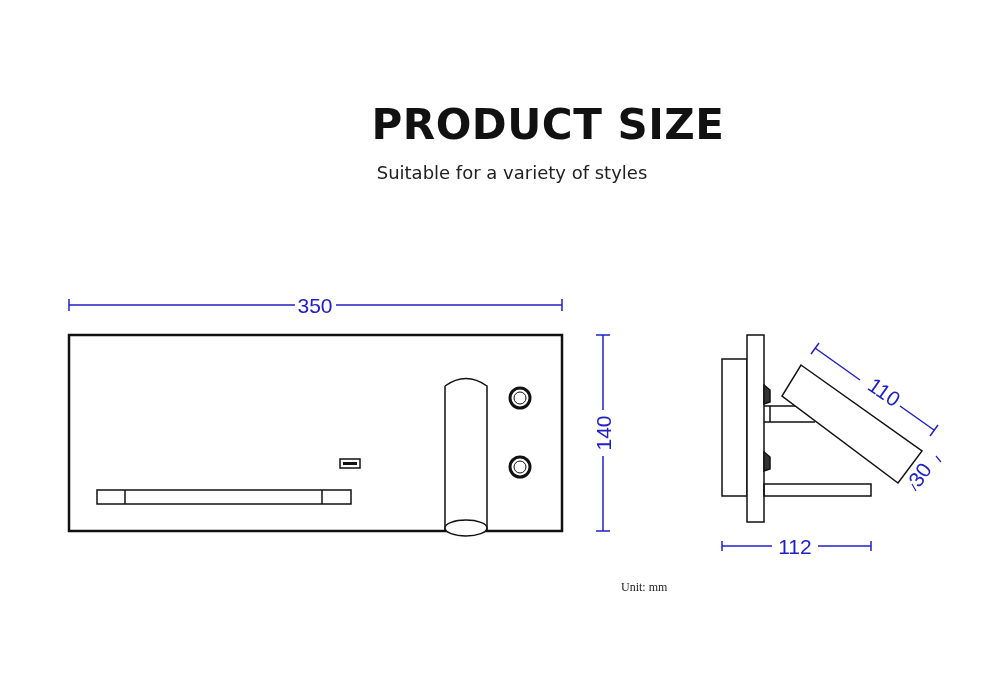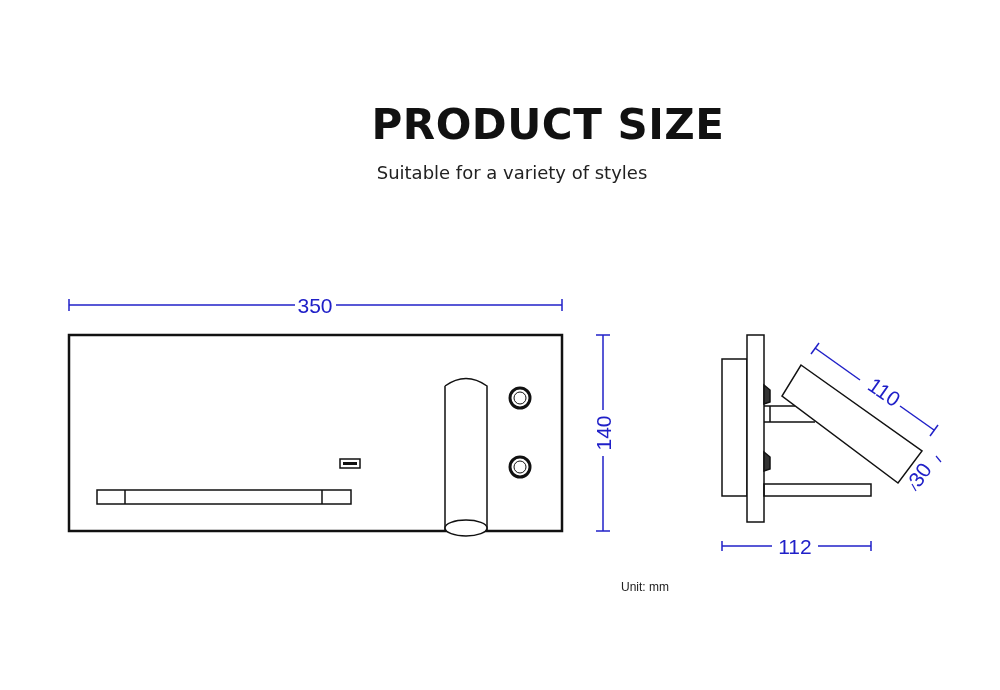--- a/index.html
+++ b/index.html
@@ -1,19 +1,19 @@
 <!DOCTYPE html>
 <html><head>
 <meta charset="utf-8">
 <style>
   html,body{margin:0;padding:0;background:#fff;}
   body{width:1000px;height:690px;position:relative;overflow:hidden;font-family:"DejaVu Sans","Liberation Sans",sans-serif;}
   .title{position:absolute;left:0;width:1000px;top:100px;text-align:center;font-size:42px;font-weight:bold;color:#111;letter-spacing:0.5px;padding-left:48px;}
   .subtitle{position:absolute;left:0;width:1000px;top:162px;text-align:center;font-size:18px;color:#222;margin-left:12px;}
-  .unit{position:absolute;left:621px;top:580px;font-size:12px;color:#222;font-family:Liberation Sans, sans-serif;}
+  .unit{position:absolute;left:621px;top:580px;font-size:12px;color:#222;font-family:Liberation Serif, serif;}
   svg{position:absolute;left:0;top:0;}
   .dim{font-family:"Liberation Sans",sans-serif;font-size:21px;fill:#2020c8;}
 </style>
 </head>
 <body>
 
 <div class="title">PRODUCT SIZE</div>
 <div class="subtitle">Suitable for a variety of styles</div>
 
 <svg width="1000" height="690" viewBox="0 0 1000 690">

